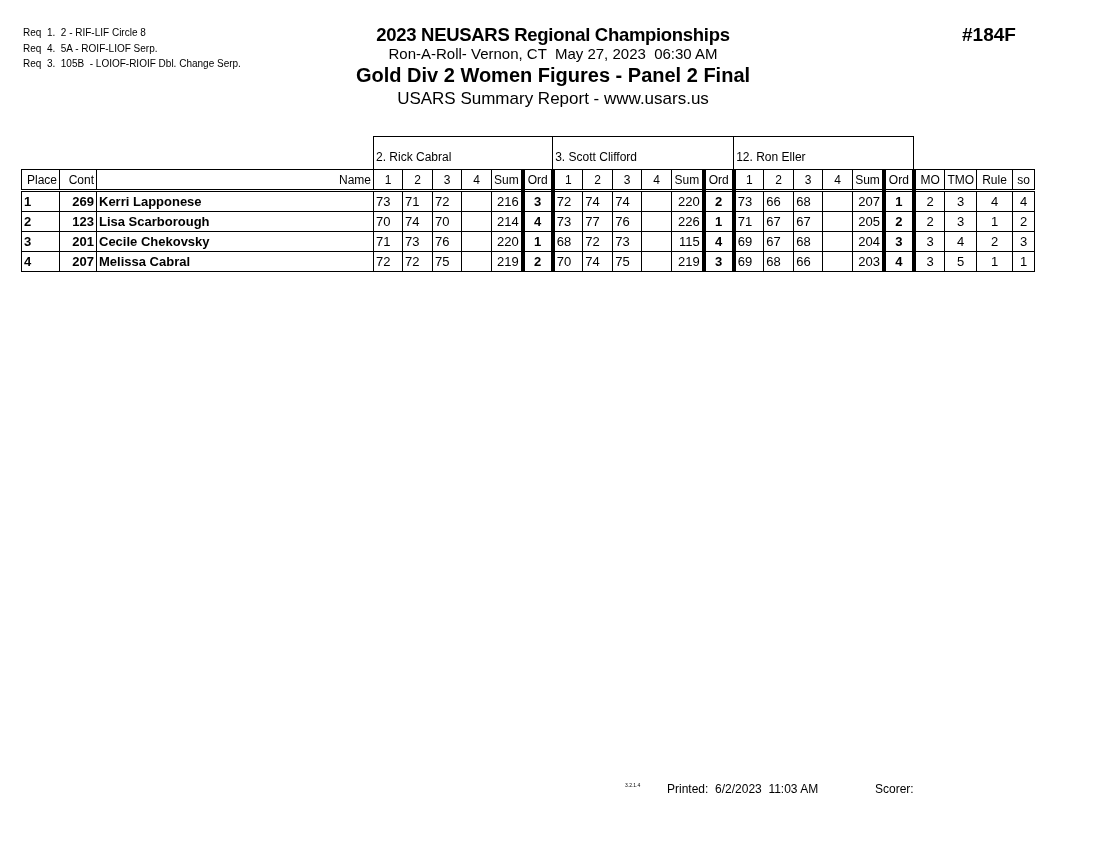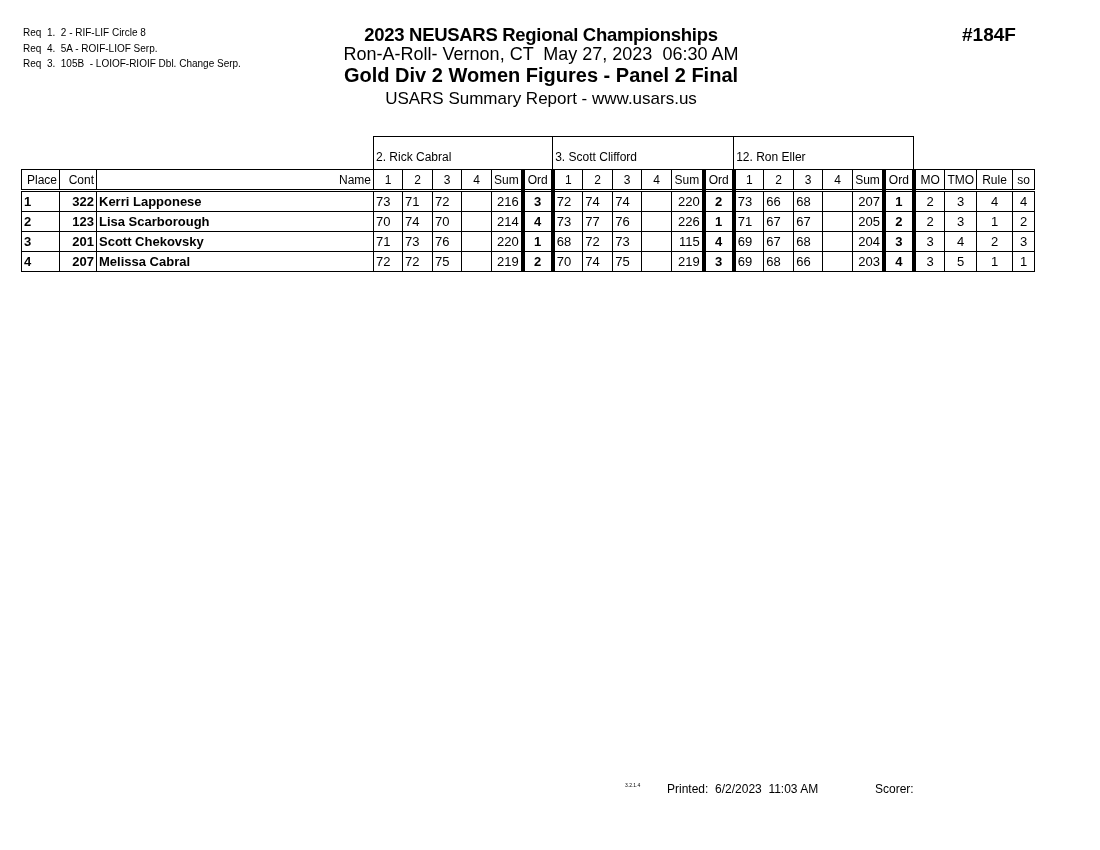--- a/index.html
+++ b/index.html
@@ -1,21 +1,21 @@
 <!DOCTYPE html>
 <html><head>
 <meta charset="utf-8">
 <style>
   html, body { margin:0; padding:0; background:#ffffff; }
   body { width:1100px; height:850px; position:relative; overflow:hidden; font-family:"Liberation Sans", sans-serif; color:#000; }
   .reqs { position:absolute; left:23px; top:25px; font-size:10px; line-height:15.5px; }
   .reqs div { white-space:pre; }
-  .title-block { position:absolute; left:288px; width:506px; top:24px; text-align:center; }
+  .title-block { position:absolute; left:300px; width:506px; top:24px; text-align:center; }
   .t1 { font-size:18.5px; font-weight:bold; line-height:22px; letter-spacing:-0.3px; }
-  .t2 { font-size:18px; line-height:18px; margin-top:-1px; white-space:pre; }
+  .t2 { font-size:15px; line-height:18px; margin-top:-1px; white-space:pre; }
   .t3 { font-size:20px; font-weight:bold; line-height:24px; }
   .t4 { font-size:17px; line-height:23px; }
   .event-no { position:absolute; left:962px; top:24px; font-size:19px; font-weight:bold; }
   table.res { position:absolute; left:21px; top:136px; border-collapse:collapse; font-size:12px; table-layout:fixed; }
   table.res td { height:19px; padding:0 2px; border:1px solid #000; white-space:nowrap; overflow:hidden; }
   table.res tr.judges td { height:19px; vertical-align:top; padding-top:13px; border-bottom:none; }
   table.res tr.judges td.blank { border:none; }
   table.res tr.hdr td { border-bottom:3px double #000; text-align:center; }
   table.res tr.hdr td.l { text-align:right; }
   table.res tr.row td { font-size:13px; text-align:left; }
@@ -103,21 +103,21 @@
     <td class="thickL">Ord</td>
     <td class="thickL">MO</td>
     <td>TMO</td>
     <td>Rule</td>
     <td>so</td>
   </tr>
   </tbody>
     <tbody id="rows">
       <tr class="row">
         <td class="b">1</td>
-        <td class="b r">322</td>
+        <td class="b r">269</td>
         <td class="b">Kerri Lapponese</td>
         <td>73</td>
         <td>71</td>
         <td>72</td>
         <td></td>
         <td class="r">216</td>
         <td class="b c thickL">3</td>
         <td class="thickL">72</td>
         <td>74</td>
         <td>74</td>
@@ -158,21 +158,21 @@
         <td class="r">205</td>
         <td class="b c thickL">2</td>
         <td class="c thickL">2</td>
         <td class="c">3</td>
         <td class="c">1</td>
         <td class="c">2</td>
       </tr>
       <tr class="row">
         <td class="b">3</td>
         <td class="b r">201</td>
-        <td class="b">Scott Chekovsky</td>
+        <td class="b">Cecile Chekovsky</td>
         <td>71</td>
         <td>73</td>
         <td>76</td>
         <td></td>
         <td class="r">220</td>
         <td class="b c thickL">1</td>
         <td class="thickL">68</td>
         <td>72</td>
         <td>73</td>
         <td></td>

